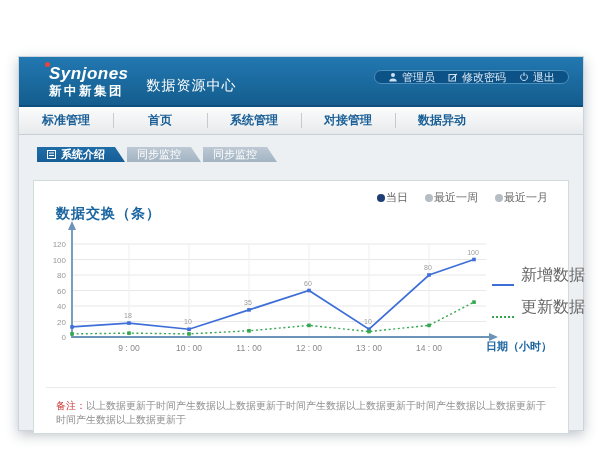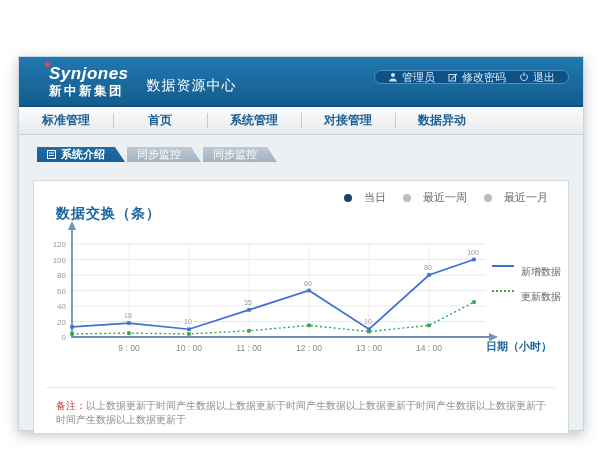--- a/index.html
+++ b/index.html
@@ -27,31 +27,31 @@
   
   .content{position:relative;height:296px;}
   .tabs{display:flex;margin:12px 0 0 18px;height:21px;}
   .tab{height:15px;line-height:21px;padding:0 20px 0 10px;font-size:11px;color:#fff;
        clip-path:polygon(0 0,calc(100% - 10px) 0,100% 100%,0 100%);display:flex;align-items:center;gap:5px;cursor:pointer;}
   .tab.active{background:linear-gradient(#1f6da8,#175e96);font-weight:bold;}
   .tab.inactive{background:linear-gradient(#bdc9d4,#a2b3c2);margin-left:2px;}
   .panel{position:absolute;left:14px;right:14px;top:33px;height:252px;background:#fff;border:1px solid #d3dade;}
   
   .filters{position:absolute;top:9px;right:20px;display:flex;gap:17px;align-items:center;}
-  .filter{display:flex;align-items:center;gap:12px;font-size:11px;color:#666;cursor:pointer;}
+  .filter{display:flex;align-items:center;gap:1px;font-size:11px;color:#666;cursor:pointer;}
   .rdot{width:8px;height:8px;border-radius:50%;}
   .rdot.on{background:#1e3e74;}
   .rdot.off{background:#b7bdc4;}
   
   .ylabel{position:absolute;left:22px;top:24px;color:#1a65a0;font-size:14px;font-weight:bold;letter-spacing:1px;}
   .chart-wrap{position:absolute;left:0;top:38px;width:540px;height:162px;}
   .chart-svg{position:absolute;left:0;top:0;}
   .xlabel{position:absolute;left:452px;top:120px;color:#1a65a0;font-size:11px;font-weight:bold;white-space:nowrap;}
   .legend{position:absolute;left:458px;top:46px;display:flex;flex-direction:column;gap:11px;}
-  .legend-item{display:flex;align-items:flex-start;gap:7px;font-size:10px;color:#666;white-space:nowrap;}
+  .legend-item{display:flex;align-items:flex-end;gap:7px;font-size:16px;color:#666;white-space:nowrap;}
   .sample{width:22px;height:0;}
   
   .note{position:absolute;left:12px;right:12px;top:206px;border-top:1px solid #eaeaea;
         padding:11px 10px 0;font-size:10px;color:#909090;line-height:1.4;}
   .note-prefix{color:#cc3a3a;}
 </style>
 </head>
 <body>
 
 <div class="stage">

